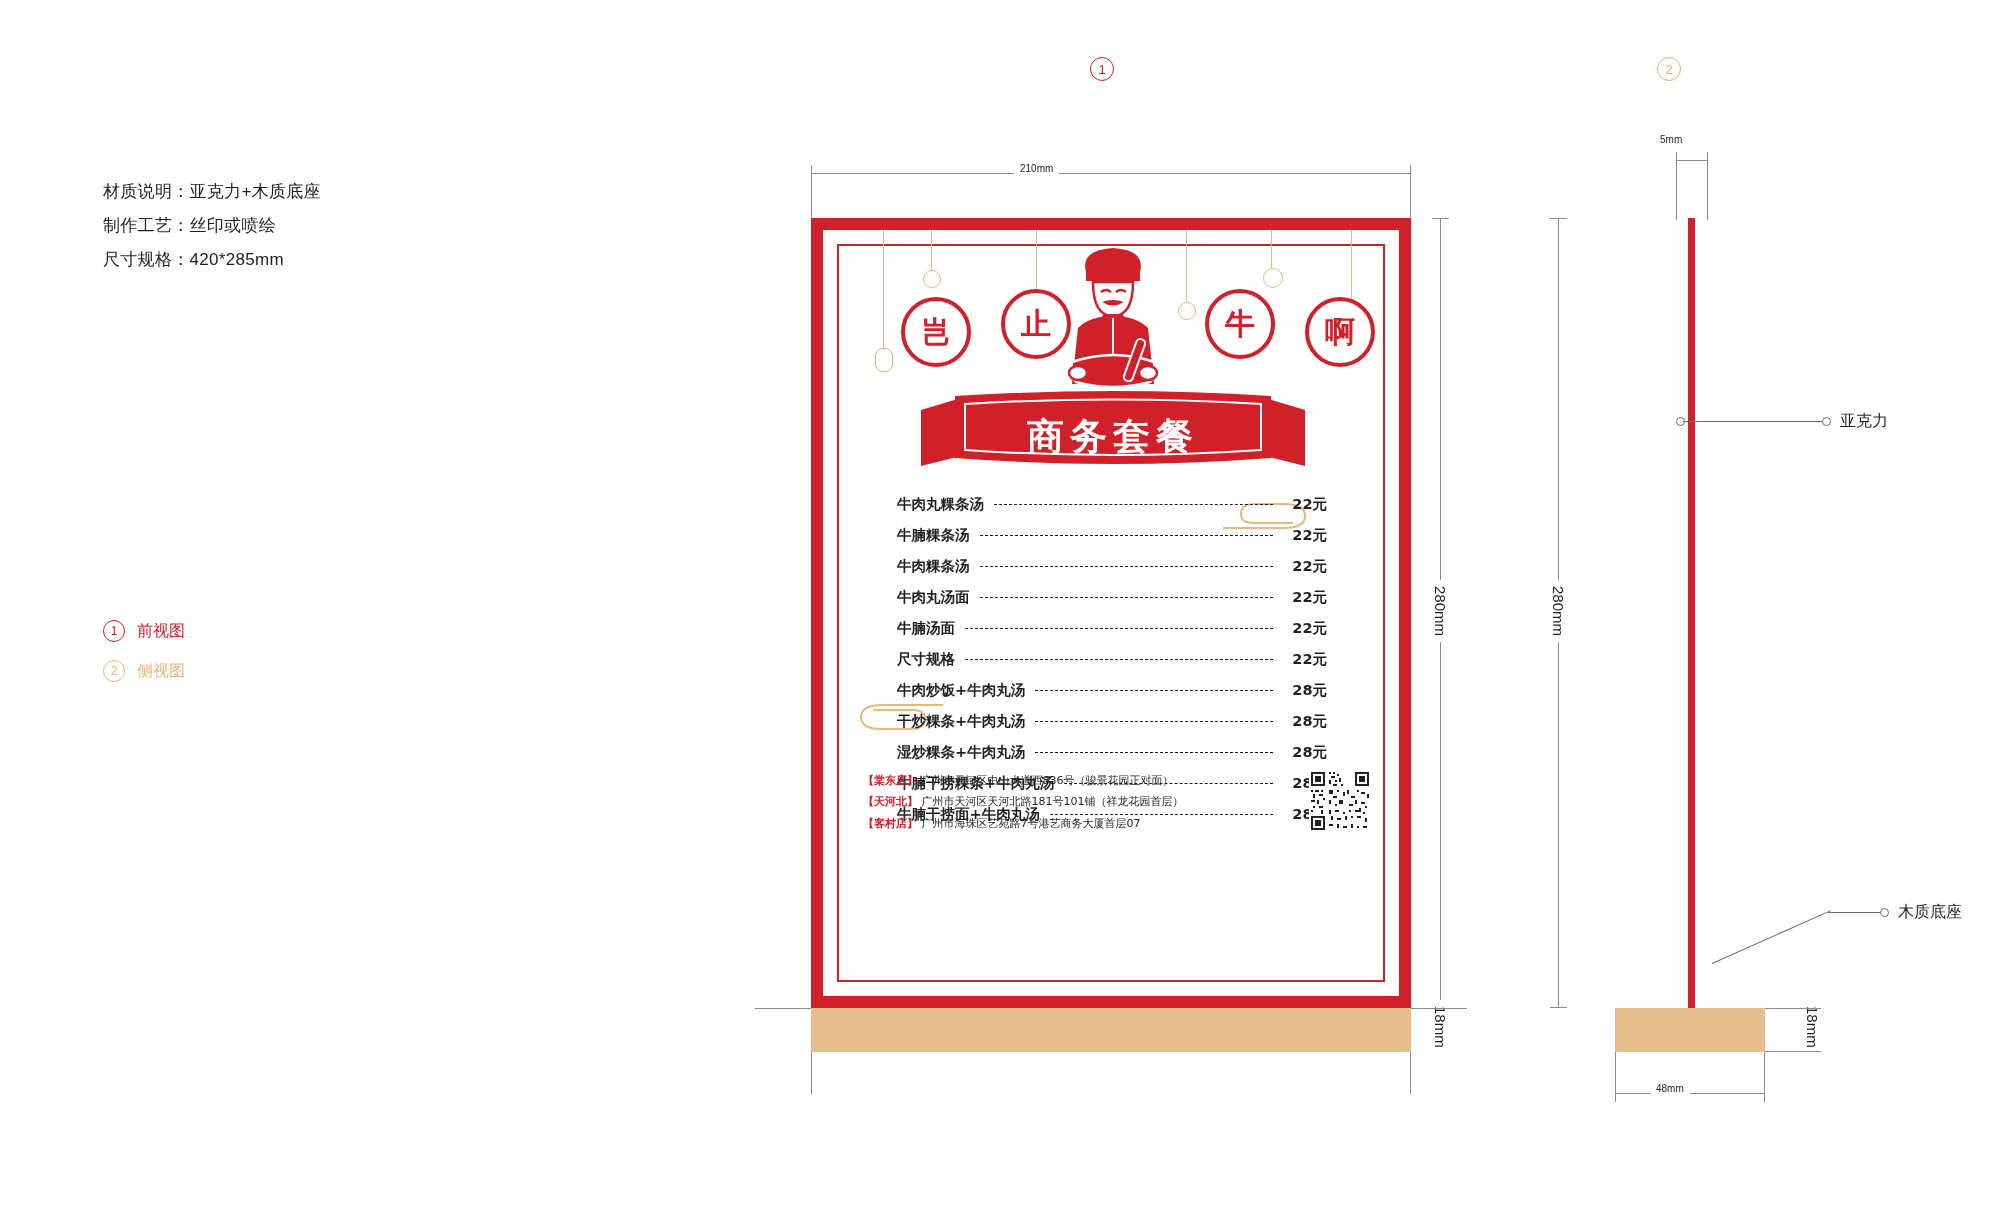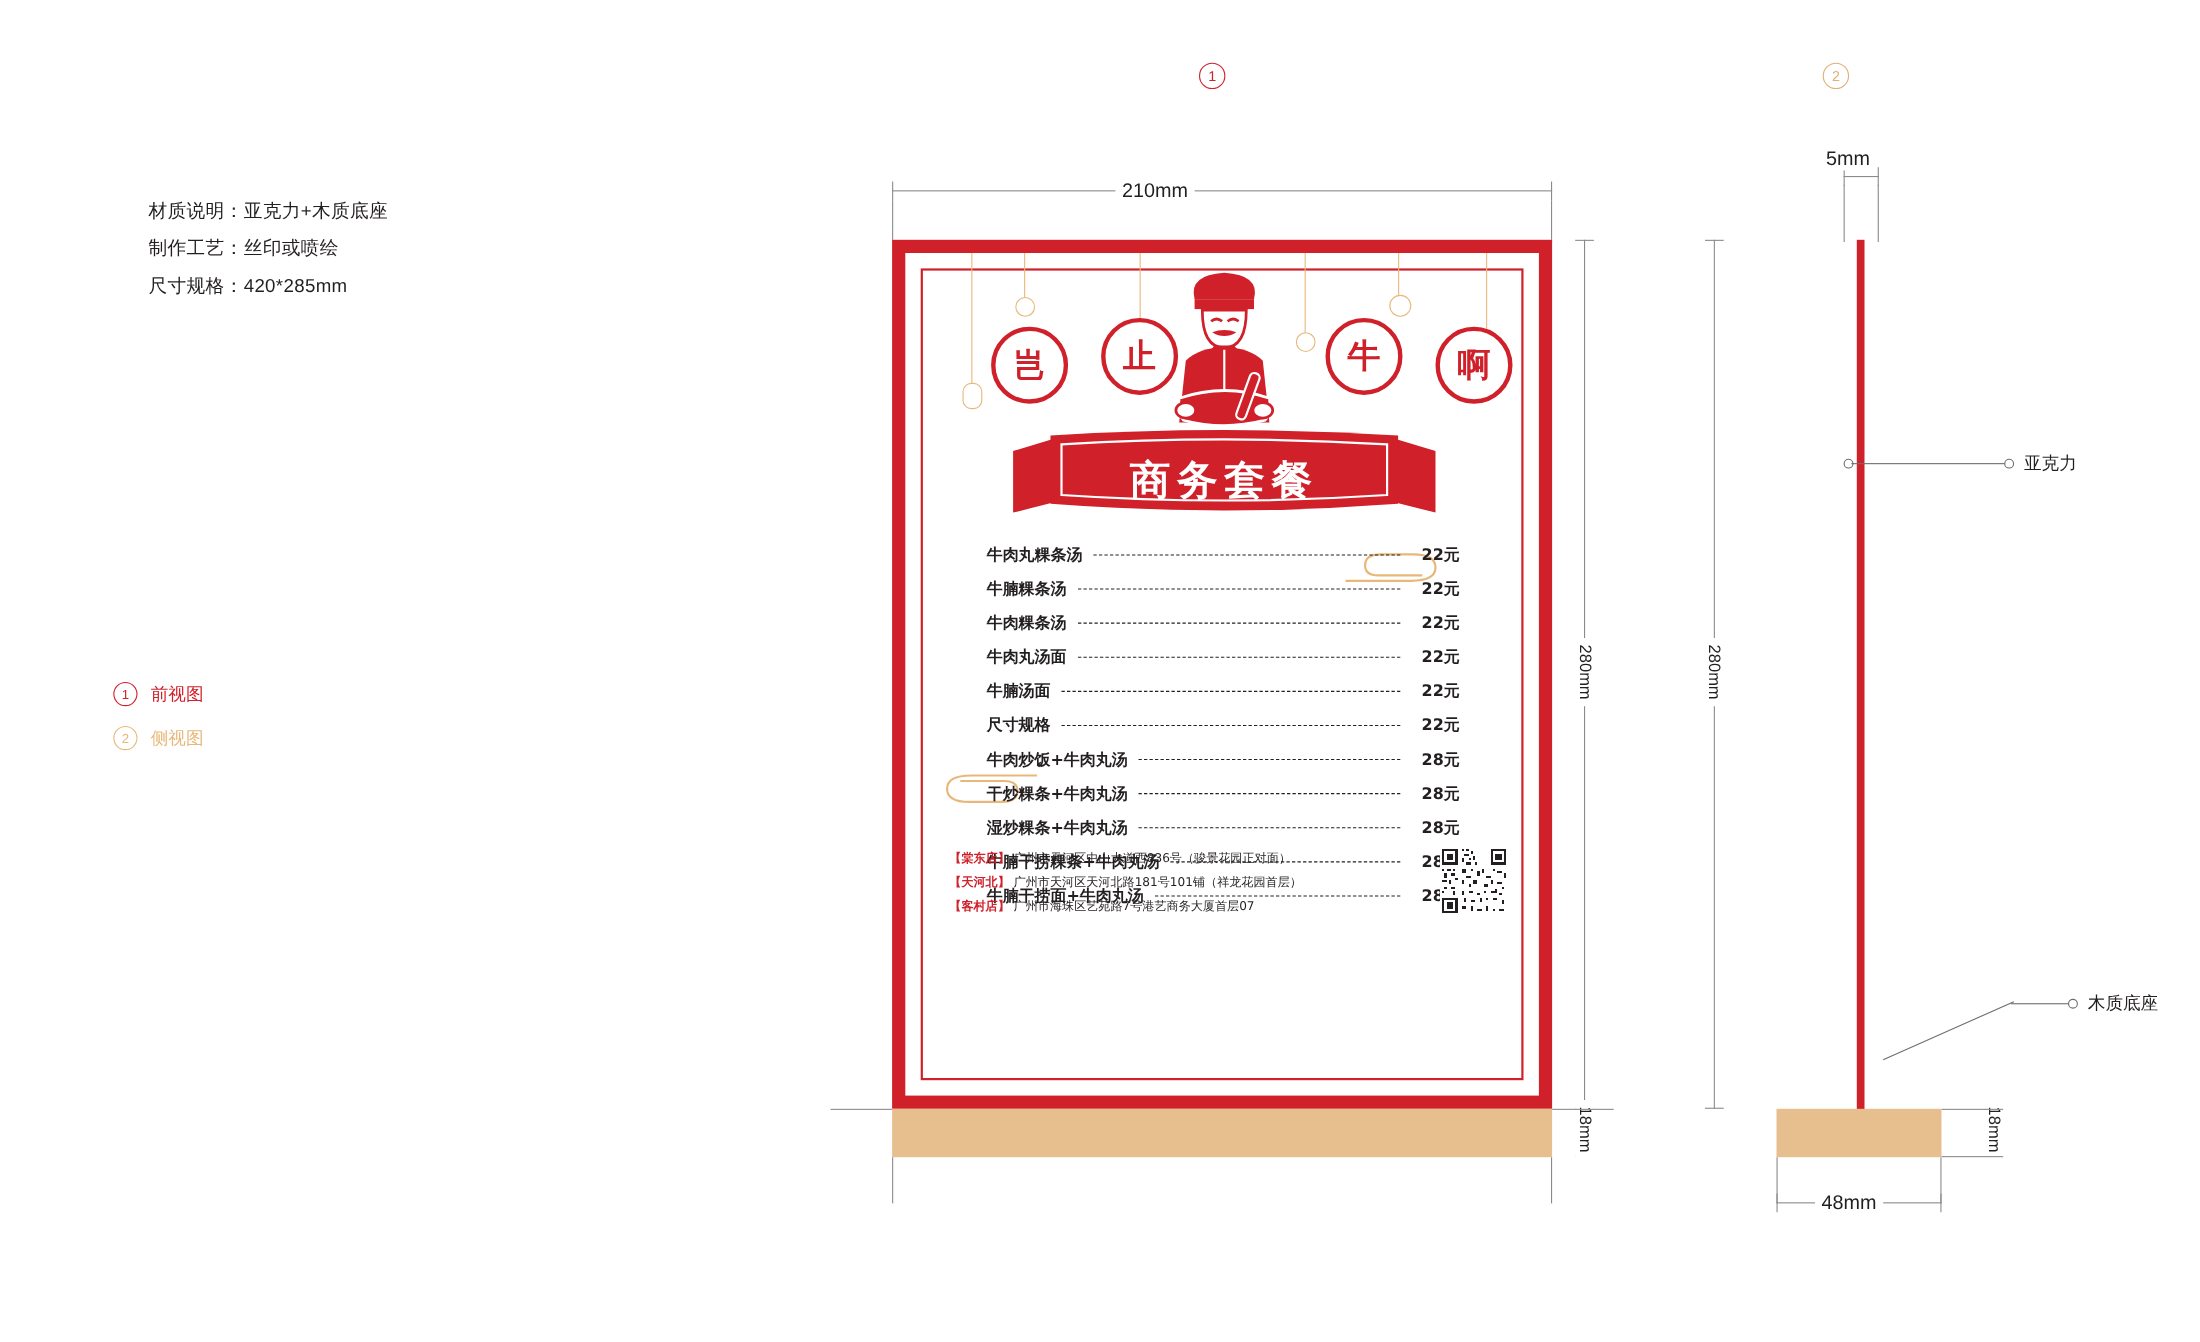--- a/index.html
+++ b/index.html
@@ -33,21 +33,20 @@
     letter-spacing: 0.5px;
     color: #231f20;
     margin-bottom: 38px;
     font-weight: 400;
   }
   .info-line {
     font-size: 17px;
     line-height: 2.0;
     color: #231f20;
     letter-spacing: 0.3px;
-    margin-left: 32px;
   }
 
   
   .legend {
     position: absolute;
     left: 103px;
     top: 620px;
   }
   .legend-row {
     display: flex;
@@ -95,21 +94,21 @@
     width: 1px;
     background: #8b8b8b;
   }
   .tick-h {
     position: absolute;
     height: 1px;
     background: #8b8b8b;
   }
   .dim-label {
     position: absolute;
-    font-size: 18px;
+    font-size: 10px;
     color: #231f20;
     background: #ffffff;
     padding: 0 6px;
     white-space: nowrap;
   }
   .dim-label-v {
     position: absolute;
     font-size: 15px;
     color: #231f20;
     background: #ffffff;

